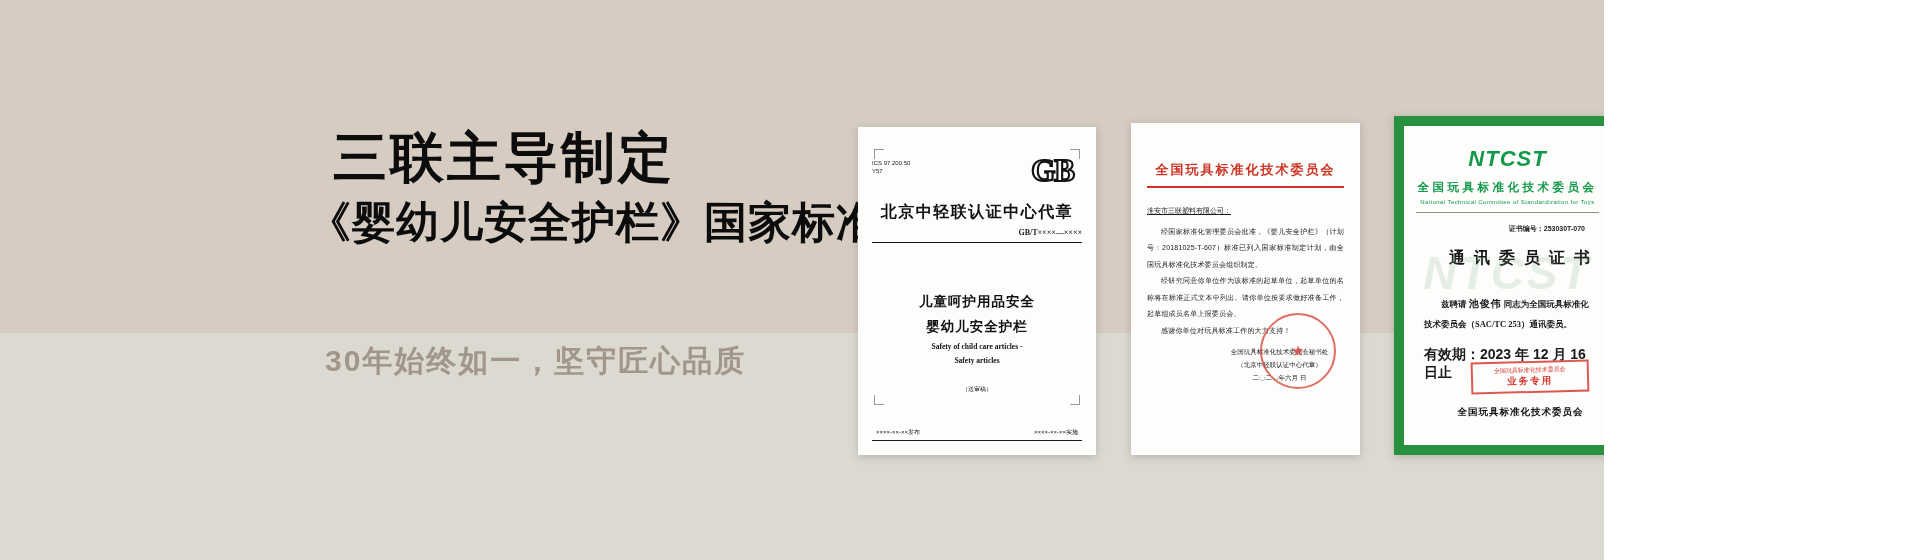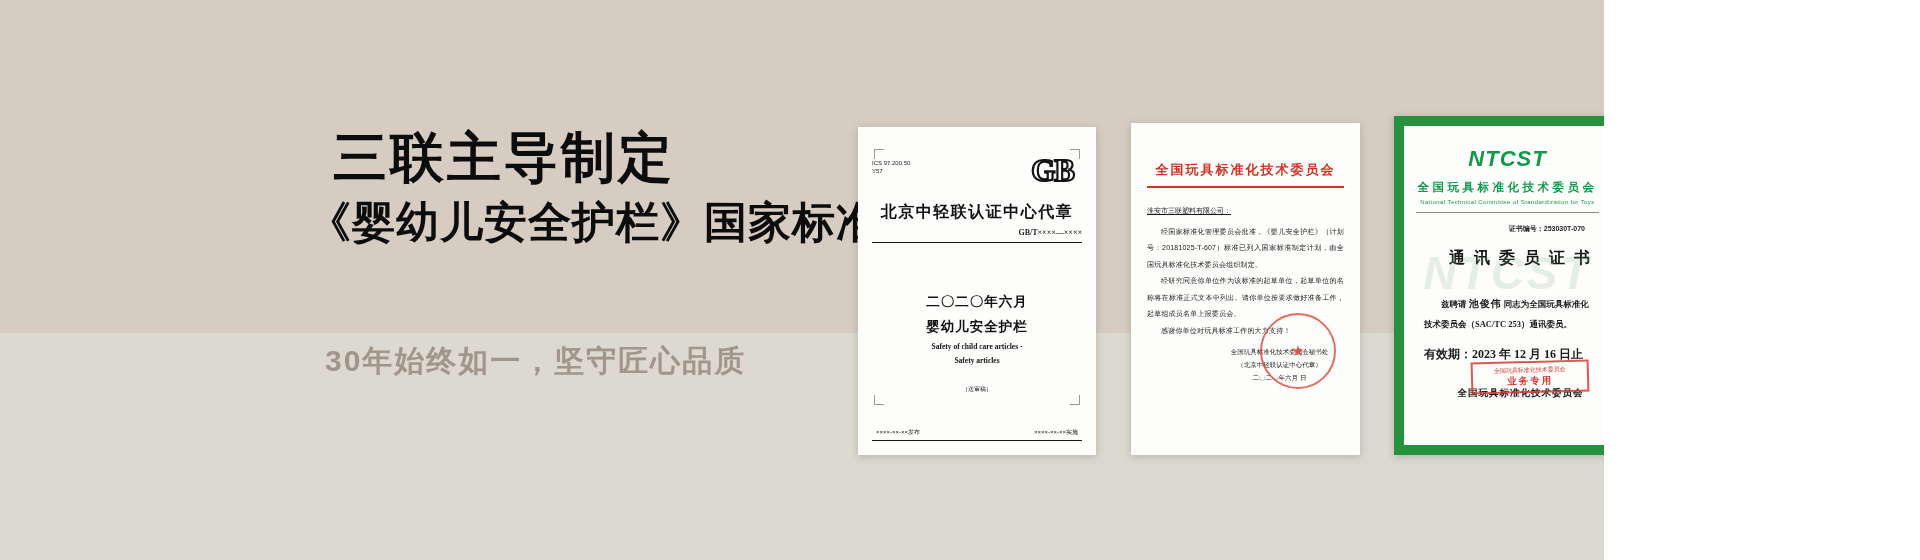--- a/index.html
+++ b/index.html
@@ -78,22 +78,22 @@
                letter-spacing:3.5px; white-space:nowrap; }
   .ct-org-en { margin-top:4px; text-align:center; font-size:6px; color:#14994c; letter-spacing:.4px;
                padding-bottom:7px; border-bottom:1px solid #8a8f88; white-space:nowrap; }
   .ct-no { margin-top:11px; text-align:right; padding-right:14px; font-size:7px; font-weight:700; color:#222; }
   .ct-title { margin-top:14px; text-align:right; font-size:16px; font-weight:900; color:#151515;
               letter-spacing:9px; text-indent:9px;
               font-family:"Liberation Serif","DejaVu Serif",serif; }
   .ct-body { margin-top:24px; padding:0 8px; font-size:8.5px; color:#1a1a1a; line-height:2.2;
              text-indent:17px; font-family:"Liberation Serif","DejaVu Serif",serif; font-weight:700; }
   .ct-name { font-size:10px; font-weight:900; letter-spacing:1px; }
-  .ct-valid { margin-top:12px; padding:0 8px; font-size:12px; font-weight:800; color:#1a1a1a;
-              font-family:Liberation Serif, serif; }
+  .ct-valid { margin-top:12px; padding:0 8px; font-size:14px; font-weight:800; color:#1a1a1a;
+              font-family:Liberation Sans, sans-serif; }
   .ct-footer { margin-top:24px; text-align:center; padding-left:26px; font-size:9.5px; font-weight:800;
                color:#111; letter-spacing:1px; position:relative; z-index:1; white-space:nowrap; }
   .ct-stamp { position:absolute; right:22px; bottom:52px; width:118px; border:2px solid rgba(214,60,51,.85);
               color:#d63c33; text-align:center; padding:3px 4px; transform:rotate(-1.5deg); z-index:2;
               background:rgba(255,255,255,.05); }
   .ct-stamp-l1 { font-size:6px; letter-spacing:0; white-space:nowrap; }
   .ct-stamp-l2 { font-size:9.5px; font-weight:800; letter-spacing:2px; }
 </style>
 </head>
 <body>
@@ -111,21 +111,21 @@
     <span class="gb-corner br"></span>
     <div class="gb-ics">
       <div>ICS 97.200.50</div>
       <div>Y57</div>
     </div>
     <div class="gb-logo">GB</div>
     <div class="gb-header">北京中轻联认证中心代章</div>
     <div class="gb-code">GB/T××××—××××</div>
     <div class="gb-rule"></div>
     <div class="gb-titleblock">
-      <div class="gb-t-cn">二〇二〇年六月</div>
+      <div class="gb-t-cn">儿童呵护用品安全</div>
       <div class="gb-t-cn">婴幼儿安全护栏</div>
       <div class="gb-t-en">Safety of child care articles -</div>
       <div class="gb-t-en">Safety articles</div>
       <div class="gb-draft">（送审稿）</div>
     </div>
     <div class="gb-footer">
       <div class="gb-dates">
         <span>××××-××-××发布</span>
         <span>××××-××-××实施</span>
       </div>

